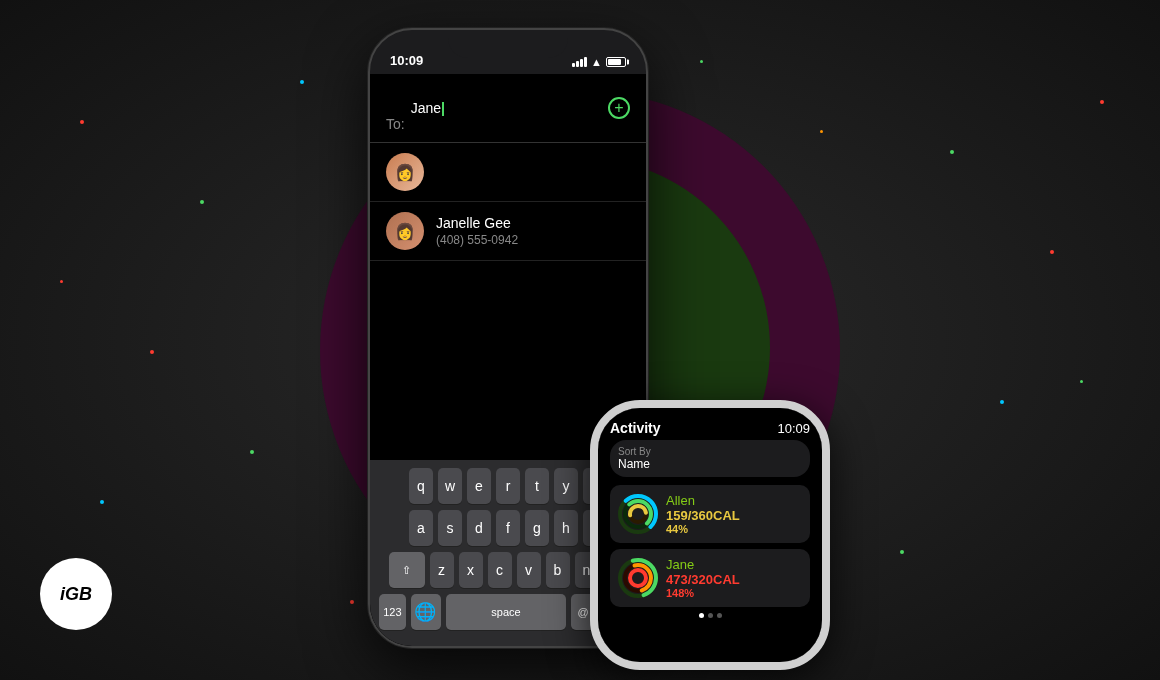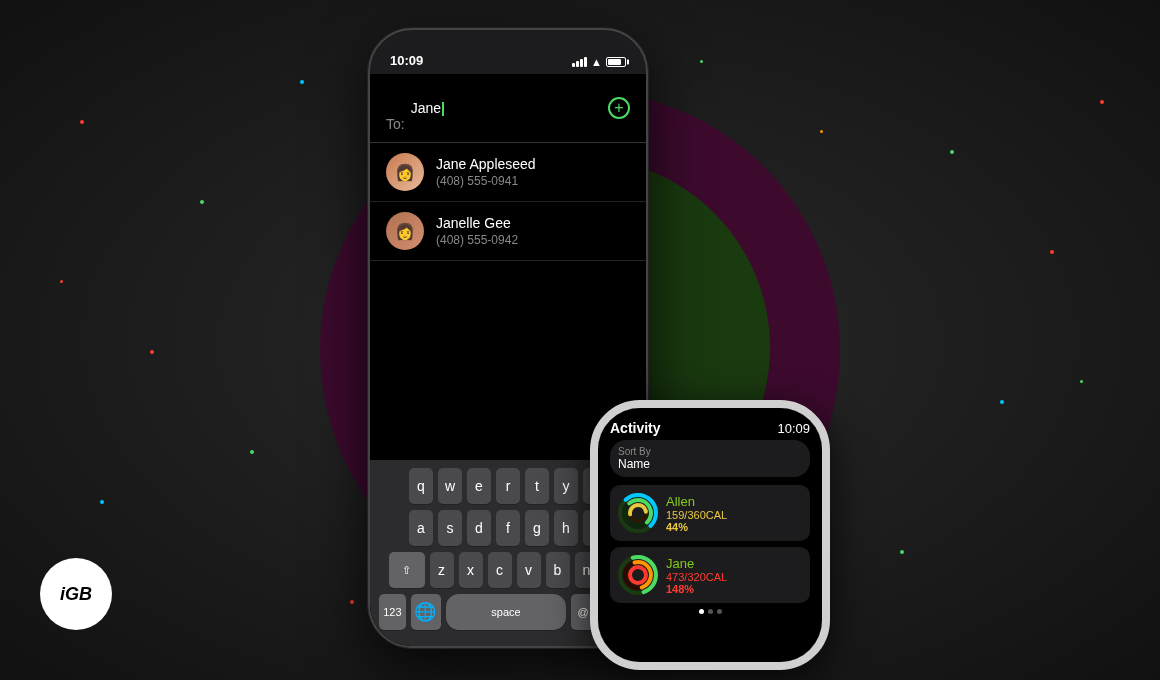--- a/index.html
+++ b/index.html
@@ -269,21 +269,20 @@
     }
 
     .key-special {
       background: #636366;
       font-size: 11px;
     }
 
     .key-space {
       flex: 1;
       max-width: 120px;
-      border-radius: 13px;
     }
 
     .key-shift {
       min-width: 36px;
     }
 
     
     .key-emoji {
       font-size: 18px;
     }
@@ -364,22 +363,22 @@
       flex-shrink: 0;
     }
 
     .watch-contact-info {}
     .watch-contact-name {
       color: #84cc16;
       font-size: 13px;
       font-weight: 400;
     }
     .watch-calories {
-      font-size: 11px;
-      font-weight: 400;
+      font-size: 13px;
+      font-weight: 700;
     }
     .watch-percent {
       font-size: 11px;
       font-weight: 600;
     }
 
     .allen-cal { color: #e8c840; }
     .jane-cal { color: #ff3b30; }
     .allen-pct { color: #e8c840; }
     .jane-pct { color: #ff3b30; }
@@ -522,24 +521,20 @@
     <div class="to-field">
       <span class="to-label">To:</span>
       <span class="to-input">
         <span>Jane</span><span class="to-cursor"></span>
       </span>
       <div class="to-add-btn">+</div>
     </div>
 
     <div class="contact-item">
       <div class="contact-avatar avatar-jane">👩</div>
-      <div class="contact-info">
-        <div class="contact-name">Jane Appleseed</div>
-        <div class="contact-phone">(408) 555-0941</div>
-      </div>
     </div>
 
     <div class="contact-item">
       <div class="contact-avatar avatar-janelle">👩</div>
       <div class="contact-info">
         <div class="contact-name">Janelle Gee</div>
         <div class="contact-phone">(408) 555-0942</div>
       </div>
     </div>
 

